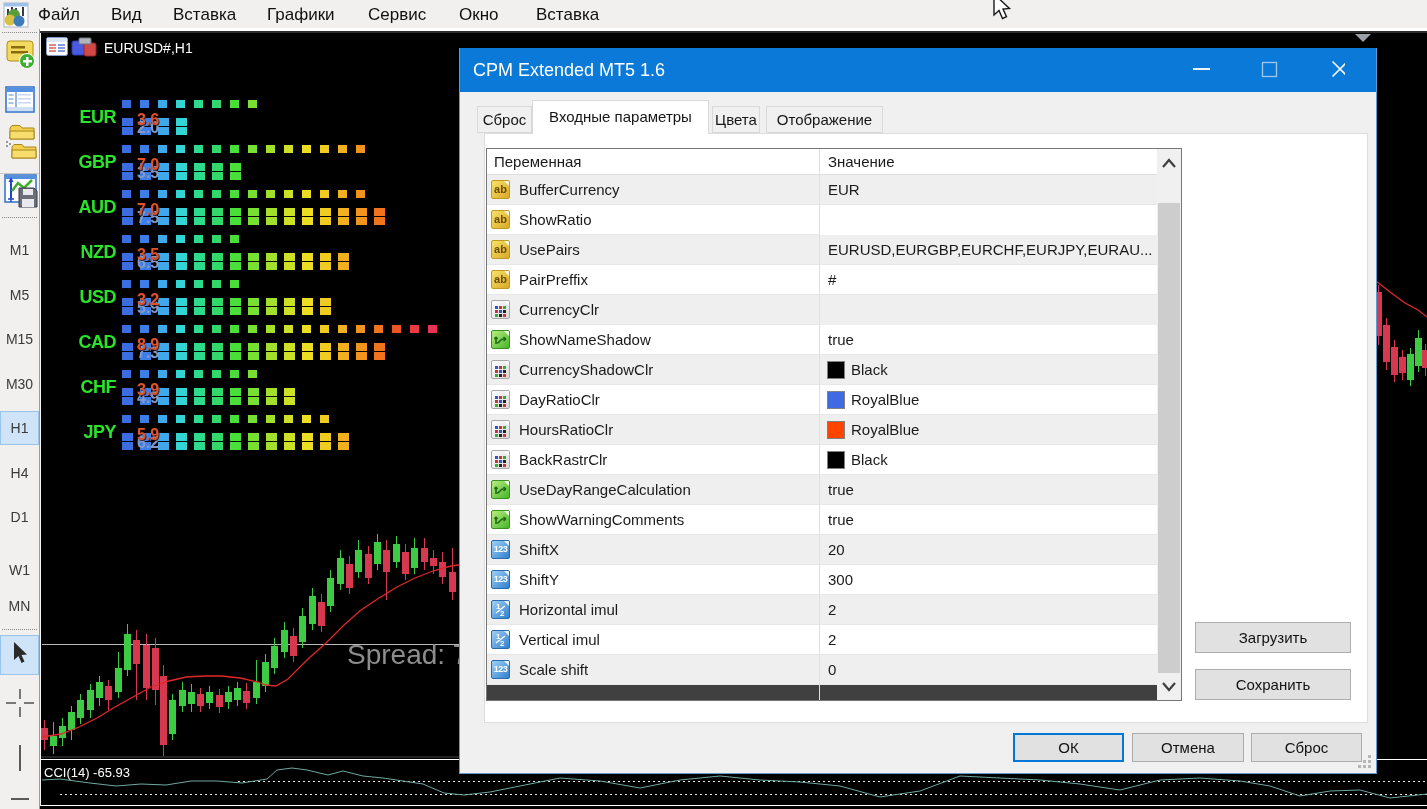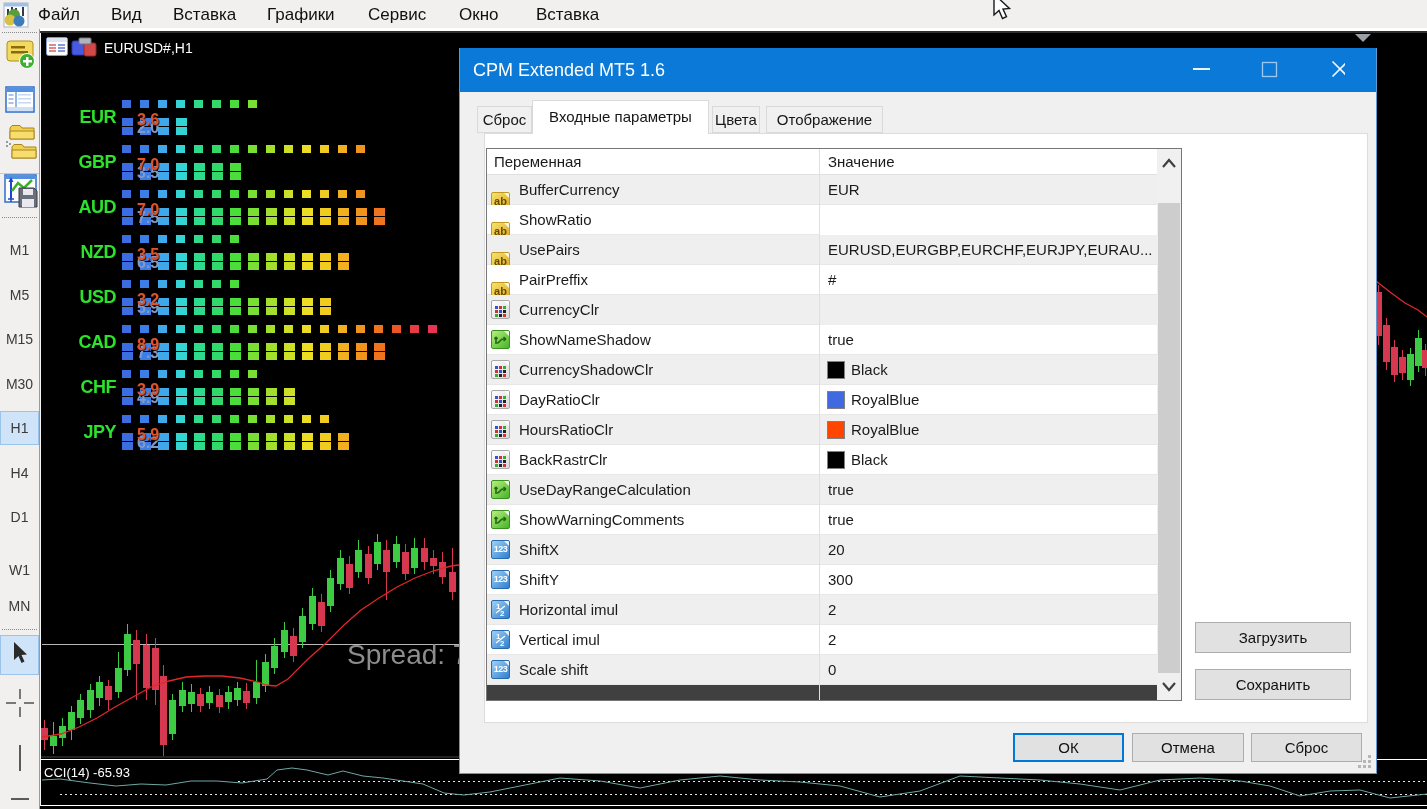--- a/index.html
+++ b/index.html
@@ -46,21 +46,21 @@
 .row .nm, .row .vt { font-size:15px; color:#1a1a1a; line-height:30px; }
 .row .nm { position:absolute; left:32px; top:0; }
 .row .vt { position:absolute; left:8px; top:0; }
 .row .cval .vt { left:8px; }
 .row .sw { position:absolute; left:7px; top:6px; width:18px; height:18px; border:1px solid #808080; }
 .row .sw + .vt { left:31px; }
 .ic { position:absolute; left:4px; top:5px; width:19px; height:19px; border-radius:2px;
   font-size:11px; font-weight:bold; text-align:center; line-height:17px; overflow:hidden; }
 .ic .fold { position:absolute; right:0; top:0; width:0; height:0;
   border-left:5px solid transparent; border-top:5px solid rgba(255,255,255,0.85); }
-.ic.ab { background:linear-gradient(135deg,#f8e26a,#d9a826); color:#6a4a00; border:1px solid #c09a20;margin-top:12px; }
+.ic.ab { background:linear-gradient(135deg,#f8e26a,#d9a826); color:#6a4a00; border:1px solid #c09a20; }
 .ic.num { background:linear-gradient(135deg,#9fd0f4,#2f7fd0); color:#fff; border:1px solid #2a6ab0;
   font-size:9px; letter-spacing:-0.5px; }
 .ic.bool { background:linear-gradient(135deg,#b8ee7e,#46b428); border:1px solid #3a9020; }
 .ic.clr { background:linear-gradient(135deg,#ffffff,#d8d8d8); border:1px solid #a8a8a8; }
 .ic.clr b { position:absolute; width:3px; height:3px; }
 .ic svg { position:absolute; left:0; top:0; }
 
 #sbar { position:absolute; left:670px; top:0; width:24px; height:551px; background:#f0f0f0; }
 
 .btn { position:absolute; background:#e1e1e1; border:1px solid #adadad; font-size:15px;

